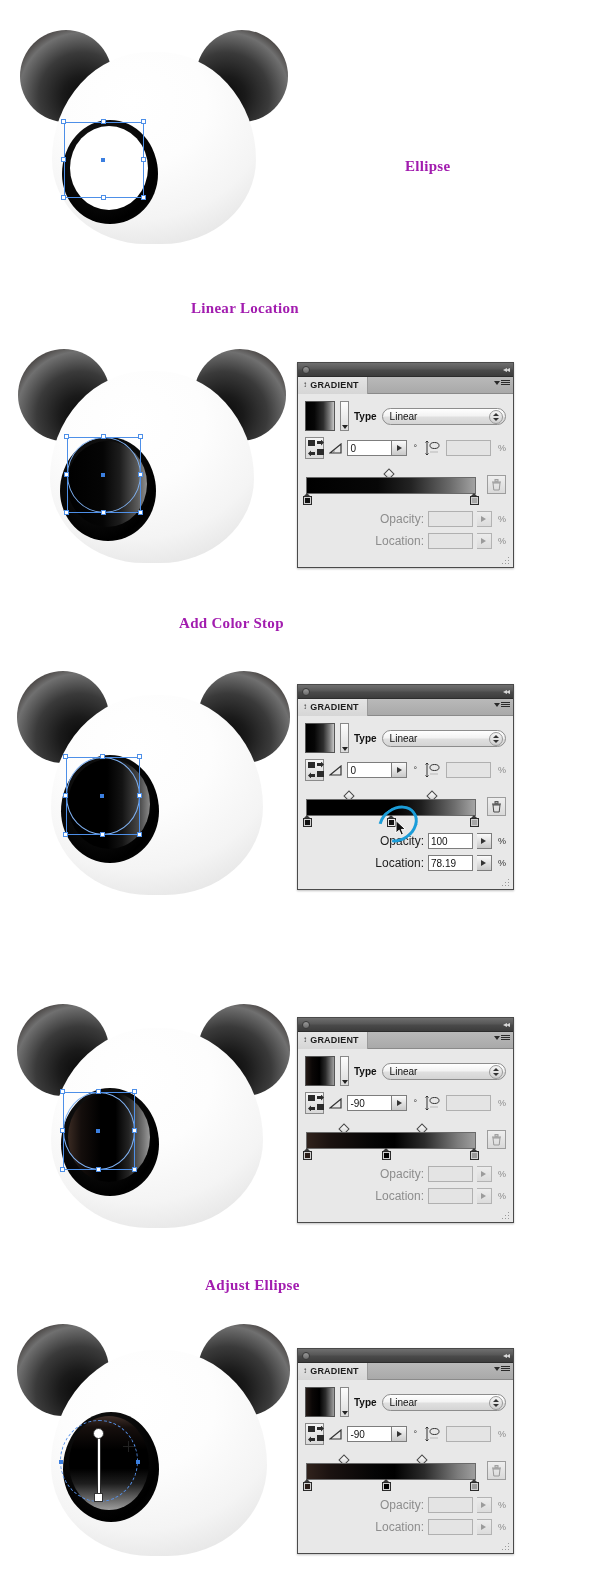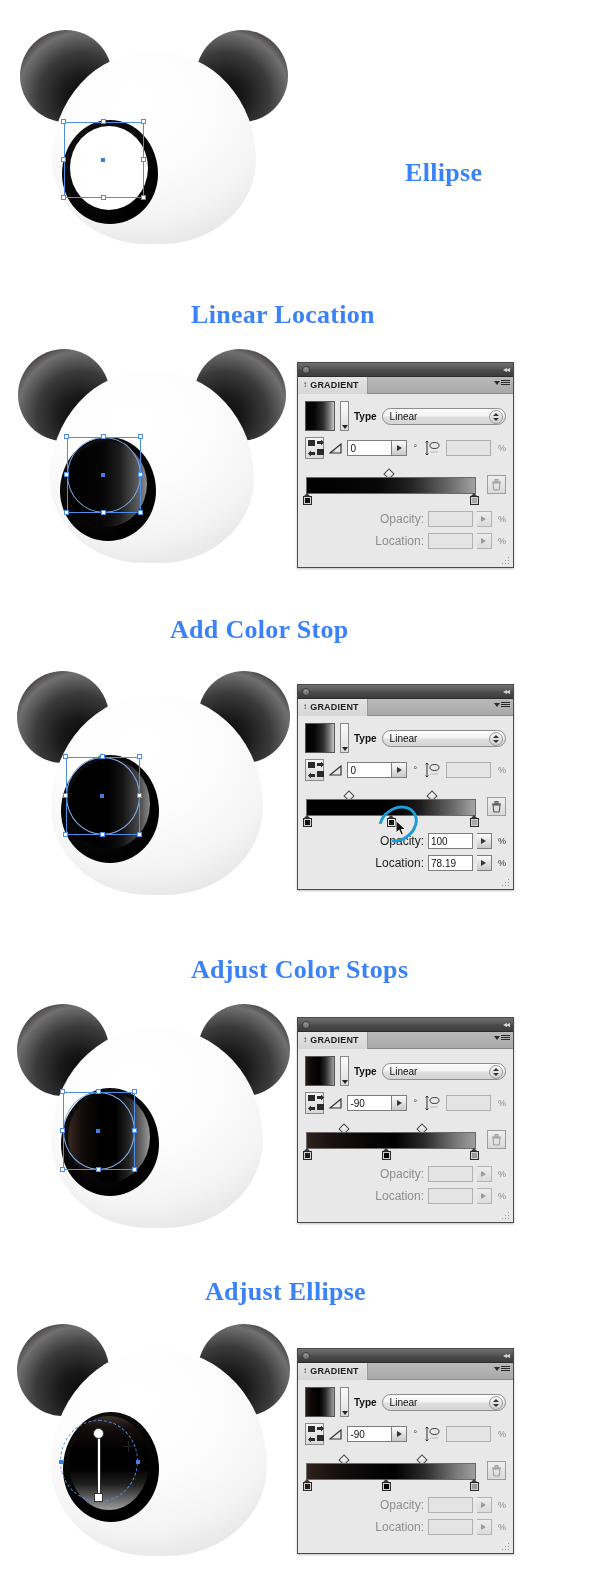--- a/index.html
+++ b/index.html
@@ -14,22 +14,22 @@
     height: 1588px;
     background: #ffffff;
     overflow: hidden;
   }
 
   
   .step-label {
     position: absolute;
     font-family: "Liberation Serif", serif;
     font-weight: bold;
-    font-size: 26px;
-    color: #3b82f6;
+    font-size: 15px;
+    color: #a21caf;
     white-space: nowrap;
     letter-spacing: 0.3px;
   }
 
   
   .panda {
     position: absolute;
   }
   .panda .ear {
     position: absolute;
@@ -505,21 +505,21 @@
         <i style="left:6px;top:0"></i>
           <i style="left:3px;top:3px"></i>
           <i style="left:6px;top:3px"></i>
         <i style="left:0;top:6px"></i>
           <i style="left:3px;top:6px"></i>
           <i style="left:6px;top:6px"></i>
       </div>
     </div>
   </div>
 
-  <div class="step-label" style="left:170px; top:615px;">Add  Color Stop</div>
+  <div class="step-label" style="left:179px; top:615px;">Add  Color Stop</div>
 
   <div class="panda" style="left:11px; top:667px; width:285px; height:240px;">
     <div class="ear ear-l"></div>
     <div class="ear ear-r"></div>
     <div class="face" style="left:40px; top:28px; width:212px; height:200px;"></div>
     <div class="eye-patch" style="left:50px; top:88px; width:98px; height:108px;
                 background: radial-gradient(ellipse at 42% 34%, #1a1a1a 0%, #0b0b0b 42%, #000 70%, #111 100%);"></div>
     <div class="eye-inner" style="left:57px; top:92px; width:82px; height:90px;
                 background: linear-gradient(to right, #000000 0%, #000000 48%, #131313 66%, #4d4d4d 88%, #8a8a8a 100%);"></div>
   </div>
@@ -662,21 +662,20 @@
         <i style="left:6px;top:0"></i>
           <i style="left:3px;top:3px"></i>
           <i style="left:6px;top:3px"></i>
         <i style="left:0;top:6px"></i>
           <i style="left:3px;top:6px"></i>
           <i style="left:6px;top:6px"></i>
       </div>
     </div>
   </div>
 
-  <div class="step-label" style="left:191px; top:955px;">Adjust Color Stops</div>
 
   <div class="panda" style="left:11px; top:1000px; width:285px; height:240px;">
     <div class="ear ear-l"></div>
     <div class="ear ear-r"></div>
     <div class="face" style="left:40px; top:28px; width:212px; height:200px;"></div>
     <div class="eye-patch" style="left:50px; top:88px; width:98px; height:108px;
                 background: radial-gradient(ellipse at 42% 34%, #1a1a1a 0%, #0b0b0b 42%, #000 70%, #111 100%);"></div>
     <div class="eye-inner" style="left:57px; top:92px; width:82px; height:90px;
                 background: linear-gradient(to right, #3a2a22 0%, #140e0c 16%, #000000 40%, #000000 58%, #242424 74%, #747474 92%, #9b9b9b 100%);"></div>
   </div>

